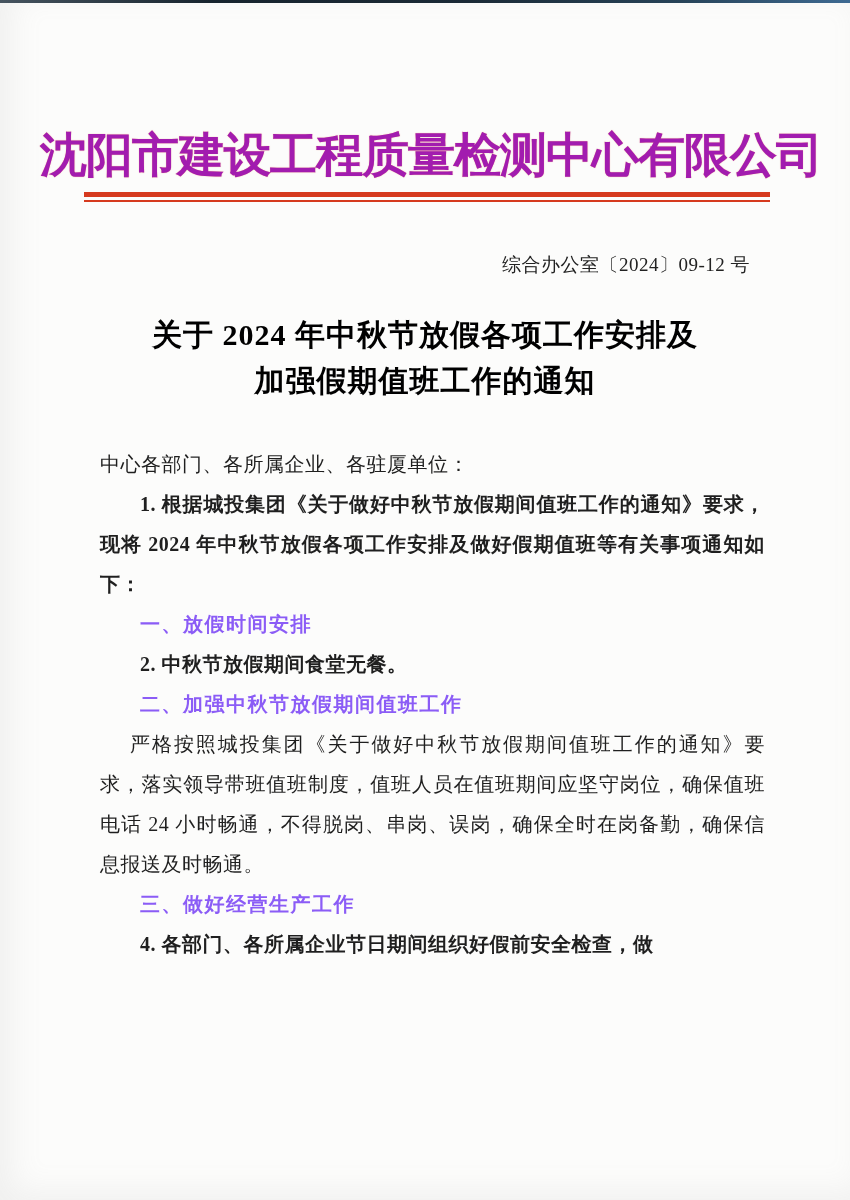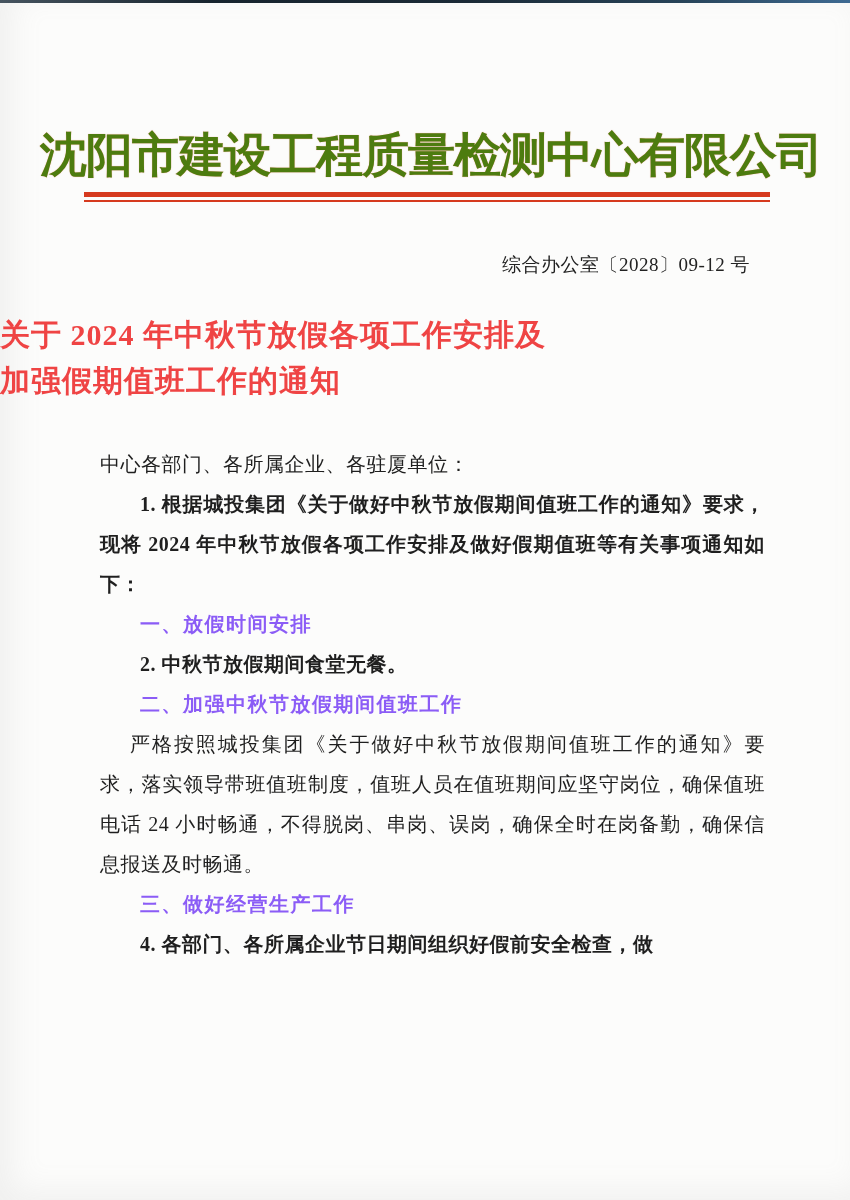--- a/index.html
+++ b/index.html
@@ -19,21 +19,21 @@
   }
   .top-edge {
     position: absolute;
     top: 0; left: 0; right: 0;
     height: 3px;
     background: linear-gradient(90deg, #46545f, #17242e 25%, #1b2a36 55%, #274358 80%, #3e6a92);
   }
   .company {
     margin: 126px 40px 0 40px;
     text-align: center;
-    color: #4d7c0f;
+    color: #a21caf;
     font-weight: bold;
     font-size: 47px;
     line-height: 1.25;
     letter-spacing: -1px;
     white-space: nowrap;
     text-shadow: 0 0 1px rgba(232,69,28,0.55);
   }
   .red-rule {
     margin: 7px 80px 0 84px;
     height: 3px;
@@ -42,21 +42,22 @@
   }
   .doc-number {
     margin: 50px 100px 0 0;
     text-align: right;
     font-size: 19px;
     letter-spacing: 0.5px;
     color: #222;
   }
   .title {
     margin: 34px 0 0 0;
-    color: #ef4444;
+    text-align: center;
+    color: #000000;
     font-weight: bold;
     font-size: 30px;
     line-height: 46px;
     letter-spacing: 1px;
   }
   .title span { display: block; }
   .body {
     margin: 40px 85px 0 100px;
     font-size: 20px;
     line-height: 40px;
@@ -79,21 +80,21 @@
 </head>
 <body>
 
 <div class="page">
   <div class="top-edge"></div>
 
   <h1 class="company">沈阳市建设工程质量检测中心有限公司</h1>
 
   <div class="red-rule"></div>
 
-  <div class="doc-number">综合办公室〔2028〕09-12 号</div>
+  <div class="doc-number">综合办公室〔2024〕09-12 号</div>
 
   <h2 class="title">
     <span>关于 2024 年中秋节放假各项工作安排及</span>
     <span>加强假期值班工作的通知</span>
   </h2>
 
   <div class="body">
     <p class="salutation">中心各部门、各所属企业、各驻厦单位：</p>
     <p class="indent">1. 根据城投集团《关于做好中秋节放假期间值班工作的通知》要求，现将 2024 年中秋节放假各项工作安排及做好假期值班等有关事项通知如下：</p>
     <p class="heading">一、放假时间安排</p>

